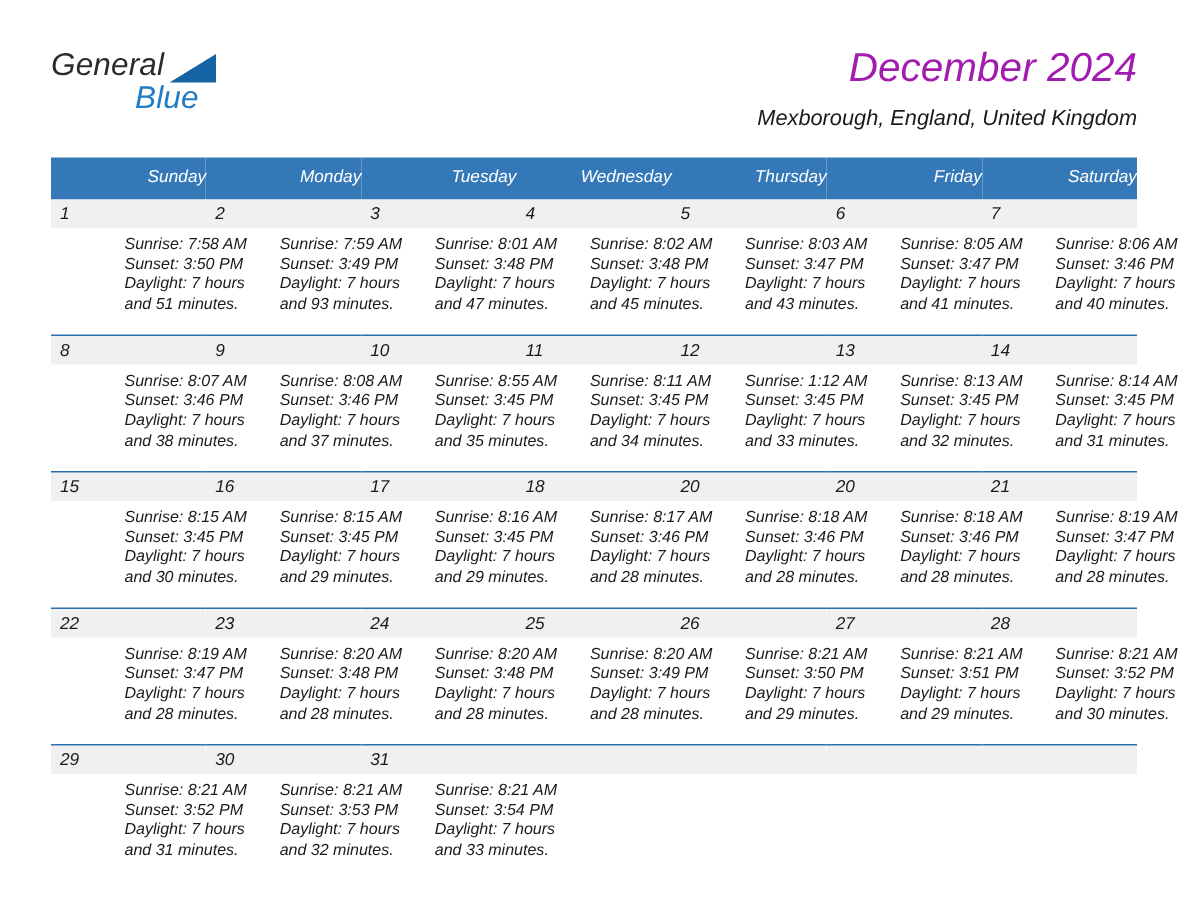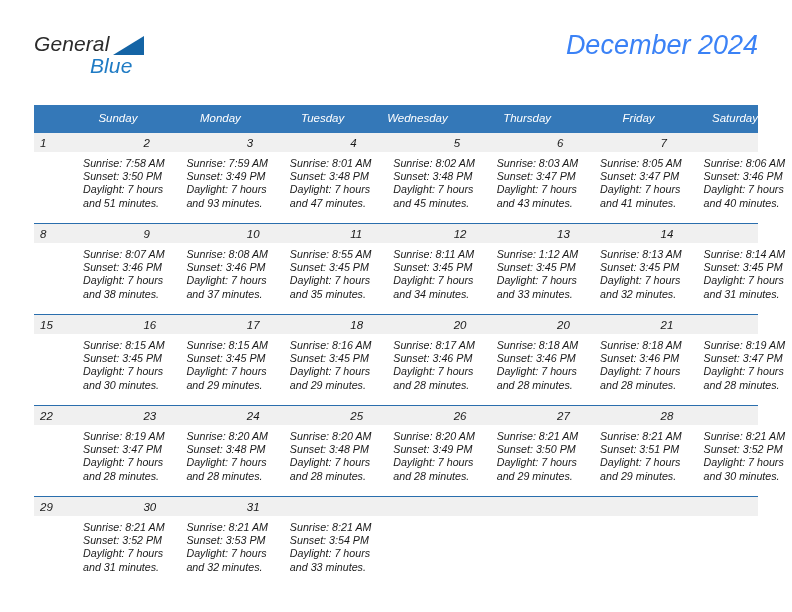--- a/index.html
+++ b/index.html
@@ -69,21 +69,21 @@
 
   .title-block {
     position: absolute;
     right: 0;
     top: 0;
     text-align: right;
   }
   .cal-title {
     font-size: 27px;
     font-weight: normal;
-    color: #3b82f6;
+    color: #a21caf;
     line-height: 34px;
     white-space: nowrap;
   }
   .cal-subtitle {
     font-size: 14.5px;
     color: #1a1a1a;
     line-height: 22px;
     margin-top: 6px;
     white-space: nowrap;
   }
@@ -154,20 +154,21 @@
   <div class="header">
 
     <div class="brand">
       <span class="brand-general">General</span>
       <span class="brand-triangle"></span>
       <span class="brand-blue">Blue</span>
     </div>
 
     <div class="title-block">
       <div class="cal-title">December 2024</div>
+      <div class="cal-subtitle">Mexborough, England, United Kingdom</div>
     </div>
 
   </div>
 
   <table class="calendar">
     <colgroup>
       <col>
         <col>
         <col>
         <col>

